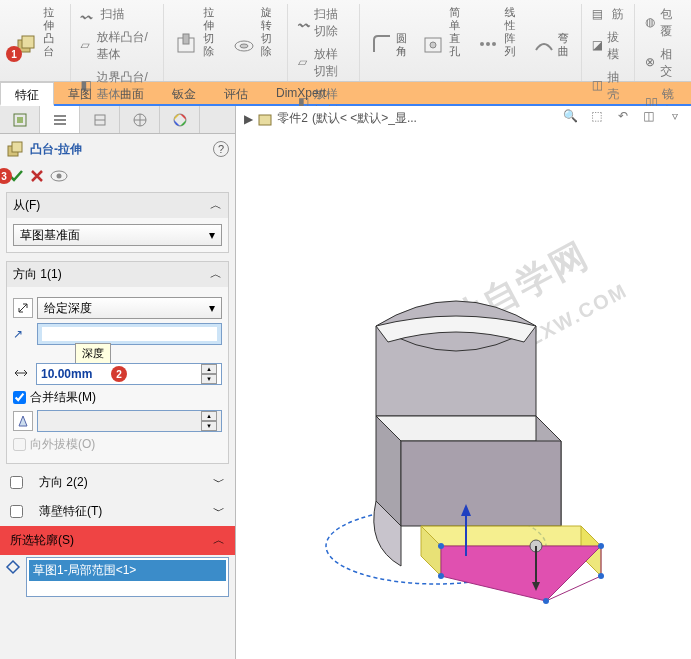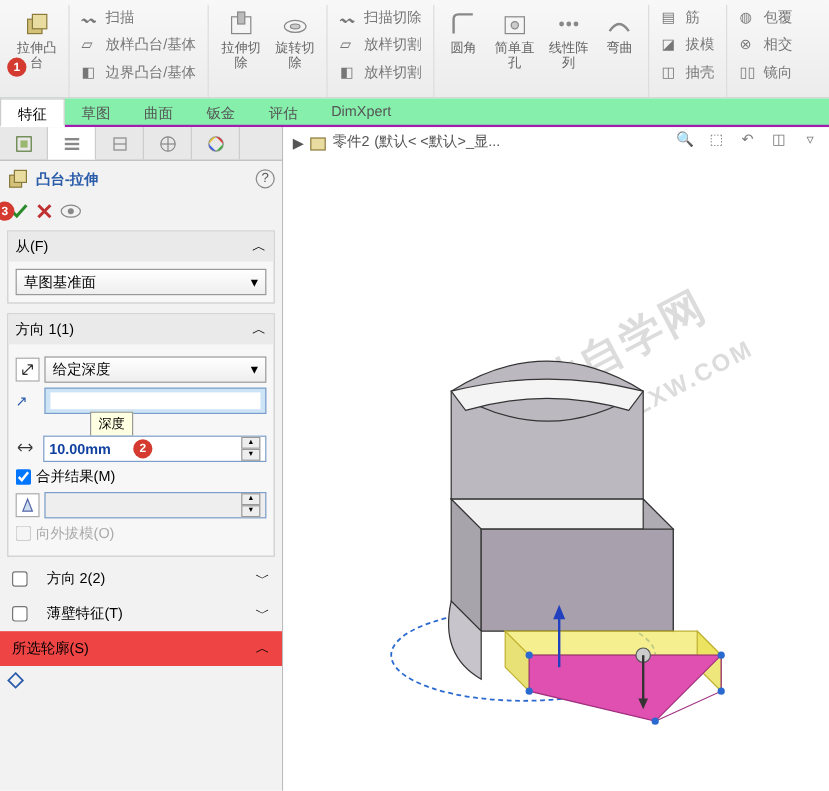--- a/index.html
+++ b/index.html
@@ -1,26 +1,26 @@
 <!DOCTYPE html>
 <html><head>
 <meta charset="utf-8">
 <style>
 *{box-sizing:border-box;margin:0;padding:0;font-family:"Microsoft YaHei",Arial,sans-serif;font-size:12px}
 body{width:691px;height:659px;background:#fff;overflow:hidden;position:relative}
 .ribbon{height:82px;background:linear-gradient(#f8f8f8,#ececec);border-bottom:1px solid #ccc;display:flex;padding:4px 4px 0}
 .ribbon-group{display:flex;flex-direction:column;align-items:center;padding:0 4px;border-right:1px solid #ddd}
-.ribbon-btn{display:flex;flex-direction:column;align-items:center;padding:2px 6px;color:#666;cursor:pointer;position:relative}
+.ribbon-btn{display:flex;flex-direction:row;align-items:flex-end;padding:2px 6px;color:#666;cursor:pointer;position:relative}
 .ribbon-btn .ico{width:28px;height:28px;display:flex;align-items:center;justify-content:center}
 .ribbon-btn .lbl{font-size:11px;line-height:13px;text-align:center;white-space:pre-line}
 .ribbon-row{display:flex;flex-direction:column;gap:2px}
 .ribbon-sm{display:flex;align-items:center;gap:4px;padding:2px 6px;color:#777;font-size:11px}
 .ribbon-sm .ico{width:16px;height:16px}
 .badge{position:absolute;width:16px;height:16px;border-radius:50%;background:#d43a2f;color:#fff;font-size:10px;display:flex;align-items:center;justify-content:center;font-weight:bold}
-.tabs{height:24px;background:#86efac;border-bottom:2px solid #a21caf;display:flex}
+.tabs{height:24px;background:#fdba74;border-bottom:2px solid #3b82f6;display:flex}
 .tab{padding:4px 14px;color:#555;cursor:pointer}
 .tab.active{background:#fff;border:1px solid #ccc;border-bottom:2px solid #fff;margin-bottom:-2px;color:#000}
 .work{display:flex;height:553px}
 .panel{width:236px;background:#f2f2f2;border-right:1px solid #bbb;display:flex;flex-direction:column}
 .panel-tabs{height:28px;display:flex;border-bottom:1px solid #bbb;background:#e8e8e8}
 .panel-tab{width:40px;display:flex;align-items:center;justify-content:center;border-right:1px solid #ccc;cursor:pointer}
 .panel-tab.active{background:#fff}
 .feat-head{display:flex;align-items:center;padding:6px;gap:6px}
 .feat-title{color:#2a5caa;font-weight:bold}
 .help{margin-left:auto;width:16px;height:16px;border:1px solid #888;border-radius:50%;color:#555;display:flex;align-items:center;justify-content:center;font-size:11px}
@@ -362,20 +362,23 @@
     <div class="plain-head" style="background:#ef4444">
       <span>所选轮廓(S)</span>
       <span class="chev">︿</span>
     </div>
     <div style="display:flex">
       <div style="width:26px;display:flex;align-items:flex-start;justify-content:center;padding-top:4px">
           <svg width="16" height="16">
             <path d="M8 2 L14 8 L8 14 L2 8 Z" fill="none" stroke="#2a5caa" stroke-width="1.5"></path>
           </svg>
         </div>
+      <div class="selbox" style="flex:1;margin-left:0">
+        <div class="selitem">草图1-局部范围&lt;1&gt;</div>
+      </div>
     </div>
   </div>
 
   <div class="canvas">
     <div class="breadcrumb">
       <span>▶</span>
       <svg width="16" height="16">
           <rect x="2" y="4" width="12" height="10" fill="#e8dca0" stroke="#8a7a3a"></rect>
         </svg>
       <span>零件2</span>

